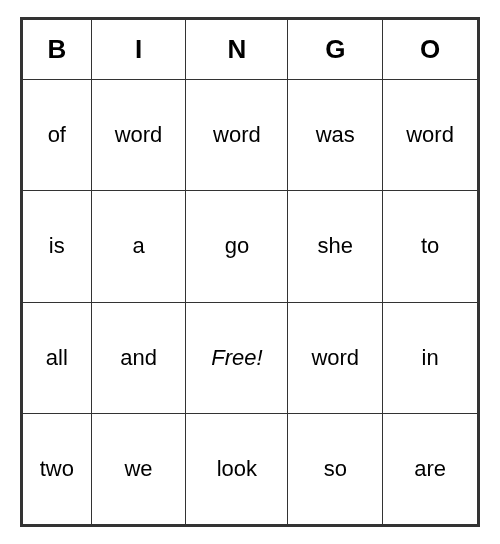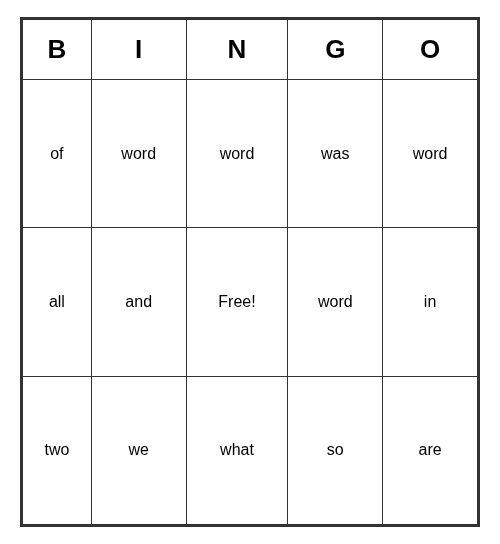--- a/index.html
+++ b/index.html
@@ -28,34 +28,35 @@
       width: 100%;
       height: 100%;
       border-collapse: collapse;
     }
 
     .bingo-table td,
     .bingo-table th {
       border: 1px solid #333;
       text-align: center;
       vertical-align: middle;
-      font-size: 16px;
+      font-size: 22px;
     }
 
     .bingo-table th {
       font-size: 26px;
       font-weight: bold;
       height: 60px;
     }
 
     .bingo-table td {
       height: 88px;
     }
 
     .free-cell {
+      font-style: italic;
     }
   </style>
 </head>
 <body>
 
 <div class="bingo-card">
   <table class="bingo-table">
     <thead>
       <tr>
         <th>B</th>
@@ -67,28 +68,35 @@
     </thead>
     <tbody>
       <tr>
         <td>of</td>
         <td>word</td>
         <td>word</td>
         <td>was</td>
         <td>word</td>
       </tr>
       <tr>
+        <td>is</td>
+        <td>a</td>
+        <td>go</td>
+        <td>she</td>
+        <td>to</td>
+      </tr>
+      <tr>
         <td>all</td>
         <td>and</td>
         <td class="free-cell">Free!</td>
         <td>word</td>
         <td>in</td>
       </tr>
       <tr>
         <td>two</td>
         <td>we</td>
-        <td>what</td>
+        <td>look</td>
         <td>so</td>
         <td>are</td>
       </tr>
     </tbody>
   </table>
 </div>
 
 </body></html>

